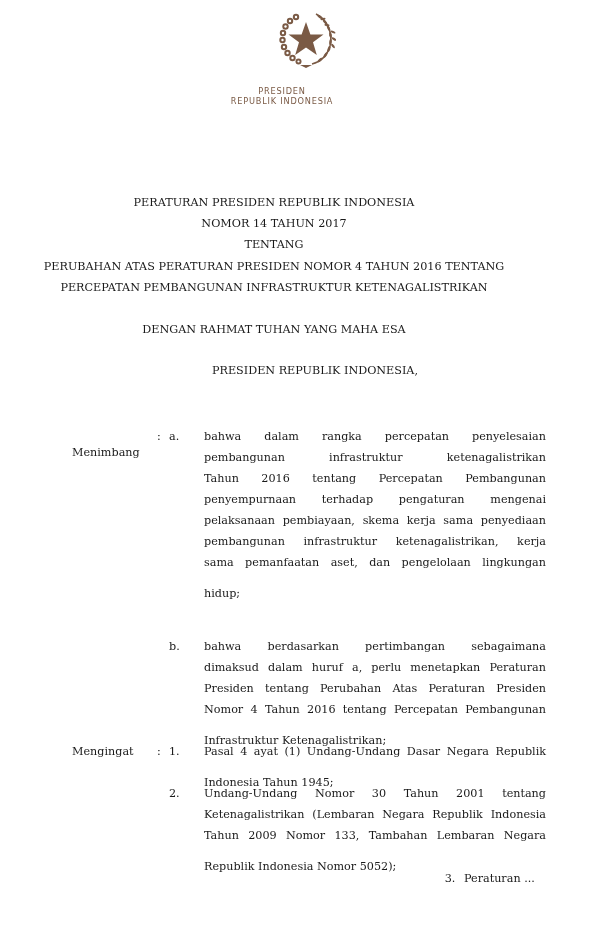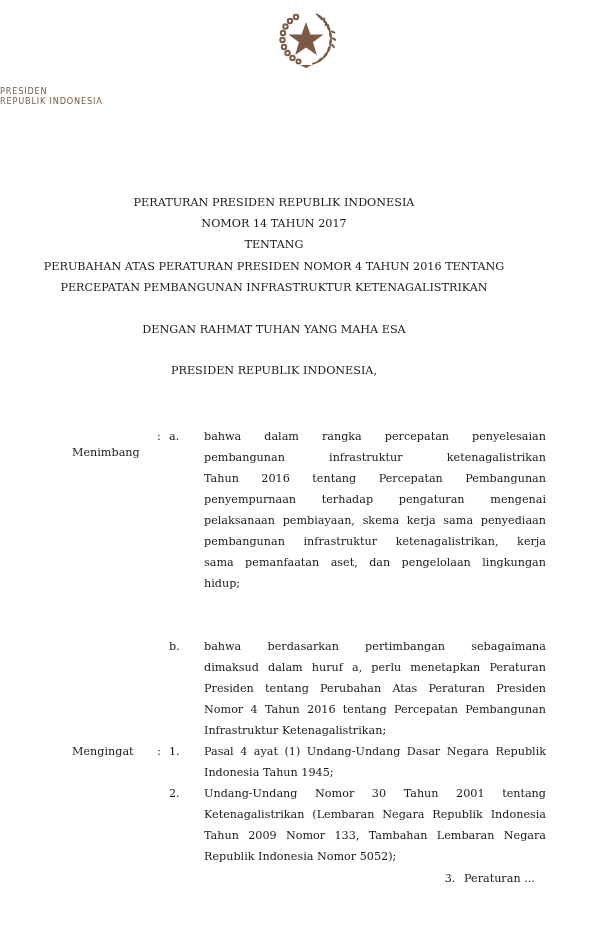--- a/index.html
+++ b/index.html
@@ -19,21 +19,21 @@
       position: absolute;
       left: 276px;
       top: 8px;
       width: 60px;
       height: 62px;
     }
     .emblem-caption {
       position: absolute;
       left: 0;
       width: 564px;
-      text-align: left;
+      text-align: center;
       font-family: "DejaVu Sans", "Liberation Sans", sans-serif;
       font-size: 8.2px;
       letter-spacing: 0.8px;
       color: #7a5a45;
       line-height: 10px;
     }
     .cap1 { top: 86px; }
     .cap2 { top: 96px; }
 
     .center-line {
@@ -44,21 +44,21 @@
       font-size: 11.2px;
       line-height: 14px;
       white-space: nowrap;
     }
     .c1 { top: 196px; }
     .c2 { top: 217px; }
     .c3 { top: 238px; }
     .c4 { top: 260px; }
     .c5 { top: 281px; }
     .c6 { top: 323px; }
-    .c7 { top: 364px; }
+    .c7 { top: 364px; padding-left: 41px; }
 
     .label {
       position: absolute;
       left: 72px;
       font-size: 11.2px;
       line-height: 14px;
     }
     .colon {
       position: absolute;
       left: 157px;
@@ -81,20 +81,21 @@
     }
     .para .ln {
       display: block;
       text-align: justify;
       text-align-last: justify;
       white-space: nowrap;
       height: 21px;
     }
     .para .ln.last {
       text-align-last: left;
+      margin-top: 10px;
     }
     .next-page {
       position: absolute;
       left: 436px;
       top: 872px;
       font-size: 11.2px;
       line-height: 14px;
       text-align: center;
     }
     .next-page .num {

